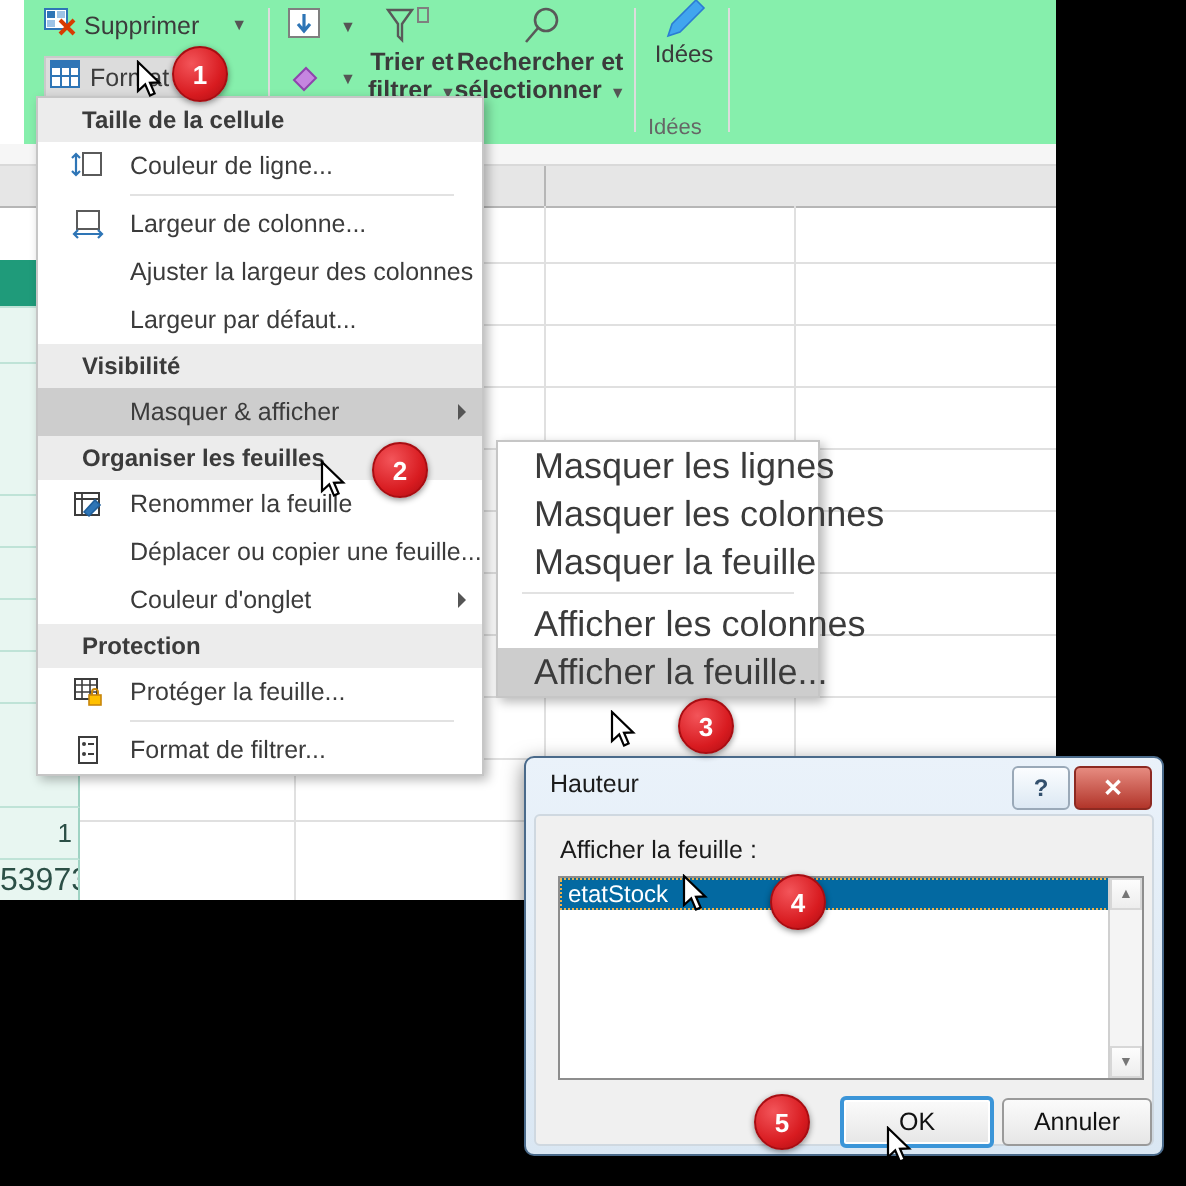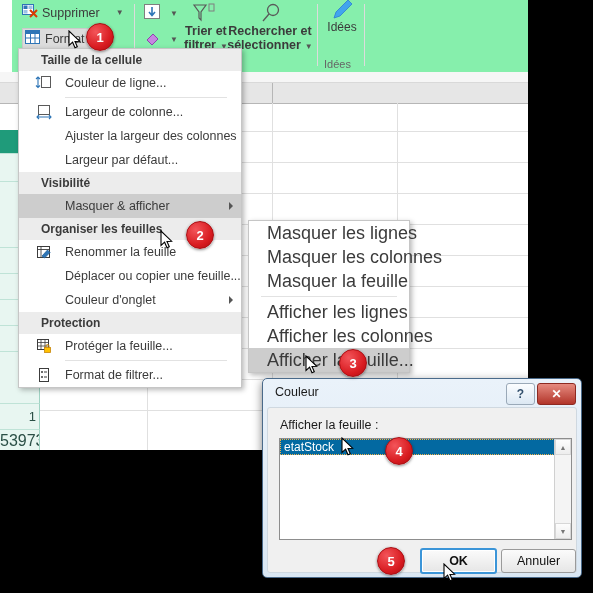--- a/index.html
+++ b/index.html
@@ -65,21 +65,21 @@
   .dlg-lbl{position:absolute;left:12px;top:10px;font-size:12.5px;color:#1b1b1b;}
   .listbox{position:absolute;left:11px;top:30px;width:291px;height:100px;background:#fff;border:1px solid #8d8d8d;overflow:hidden;}
   .lb-item{height:16px;line-height:16px;font-size:12px;padding-left:4px;color:#000;}
   .lb-item.sel{background:#0369a1;color:#fff;outline:1px dotted #f0b24a;outline-offset:-1px;}
   .scroll{position:absolute;right:0;top:0;width:16px;height:100%;background:#f4f4f4;border-left:1px solid #d0d0d0;}
   .sc-arrow{position:absolute;left:0;width:16px;height:16px;display:flex;align-items:center;justify-content:center;
             background:linear-gradient(#fdfdfd,#ededed);border:1px solid #d7d7d7;box-sizing:border-box;font-size:7px;color:#767676;}
   .dbtn{position:absolute;height:22px;width:73px;border:1px solid #9a9a9a;border-radius:3px;
         background:linear-gradient(#fbfbfb,#e6e6e6);font-size:12.5px;color:#111;
         display:flex;align-items:center;justify-content:center;}
-  .dbtn.focus{border:2px solid #3b95d8;box-shadow:inset 0 0 0 1px #fff;font-weight:bold;}
+  .dbtn.focus{border:2px solid #3b95d8;box-shadow:inset 0 0 0 1px #fff;}
 
   
   .badge{position:absolute;width:26px;height:26px;border-radius:50%;
          background:radial-gradient(circle at 34% 30%, #f3555a, #d81b20 62%, #ab0d12);
          color:#fff;font-size:13px;font-weight:bold;display:flex;align-items:center;justify-content:center;
          box-shadow:0 1px 3px rgba(0,0,0,.45);border:1px solid #a80d12;}
 
   
   .cursor{position:absolute;width:13px;height:19px;}
 </style>
@@ -312,33 +312,30 @@
       <span>Masquer les lignes</span>
     </div>
     <div class="s-item">
       <span>Masquer les colonnes</span>
     </div>
     <div class="s-item">
       <span>Masquer la feuille</span>
     </div>
     <div class="s-sep"></div>
     <div class="s-item">
-      <span>Afficher les lignes</span>
-    </div>
-    <div class="s-item">
       <span>Afficher les colonnes</span>
     </div>
     <div class="s-item hl">
       <span>Afficher la feuille...</span>
     </div>
   </div>
 
   <div class="dlg" style="left:262px;top:378px;width:320px;height:200px;">
     <div class="dlg-tb">
-      <div class="dlg-title">Couleur</div>
+      <div class="dlg-title">Hauteur</div>
       <div class="dlg-btns">
         <div class="tb-btn">
           <span>?</span>
         </div>
         <div class="tb-btn close">
           <span>✕</span>
         </div>
       </div>
     </div>
 

